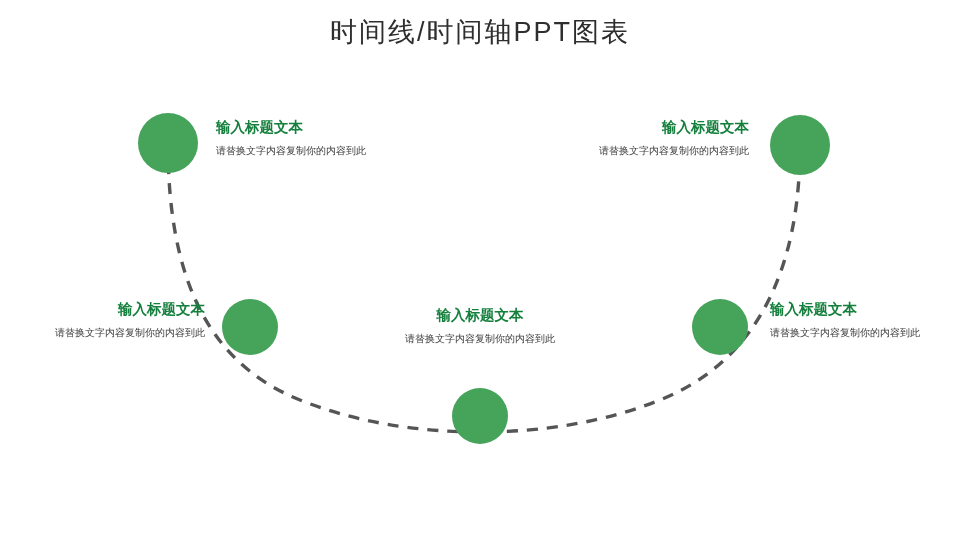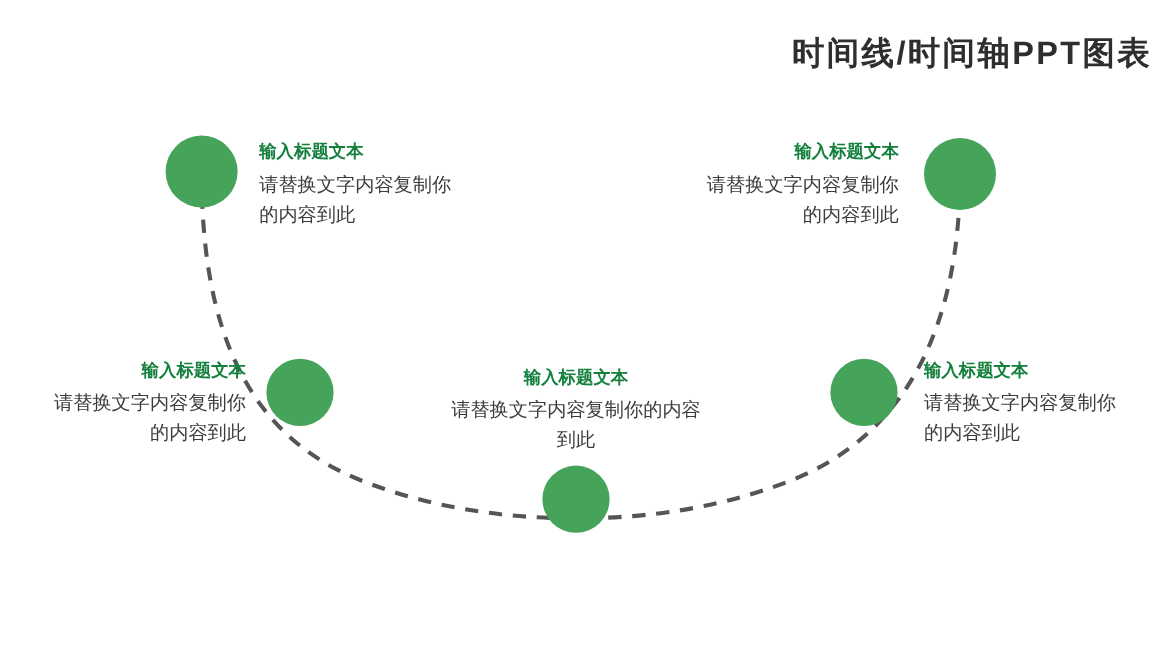--- a/index.html
+++ b/index.html
@@ -16,26 +16,26 @@
   #slide {
     position: relative;
     width: 960px;
     height: 540px;
     background: #ffffff;
   }
 
   
   #slide-title {
     position: absolute;
-    top: 26px;
+    top: 14px;
     left: 0;
     width: 960px;
-    text-align: right;
+    text-align: center;
     font-size: 27px;
-    font-weight: 700;
+    font-weight: 400;
     letter-spacing: 2px;
     color: #2e2e2e;
     white-space: nowrap;
   }
 
   
   #arc-layer {
     position: absolute;
     top: 0;
     left: 0;
@@ -56,21 +56,21 @@
   }
   .block-title {
     font-size: 14.5px;
     font-weight: bold;
     color: #15803d;
     line-height: 1.25;
     margin: 0 0 7px 0;
     white-space: nowrap;
   }
   .block-body {
-    font-size: 16px;
+    font-size: 10px;
     font-weight: normal;
     color: #3b3b3b;
     line-height: 1.55;
     margin: 0;
   }
   .align-left   { text-align: left; }
   .align-right  { text-align: right; }
   .align-center { text-align: center; }
 </style>
 </head>

